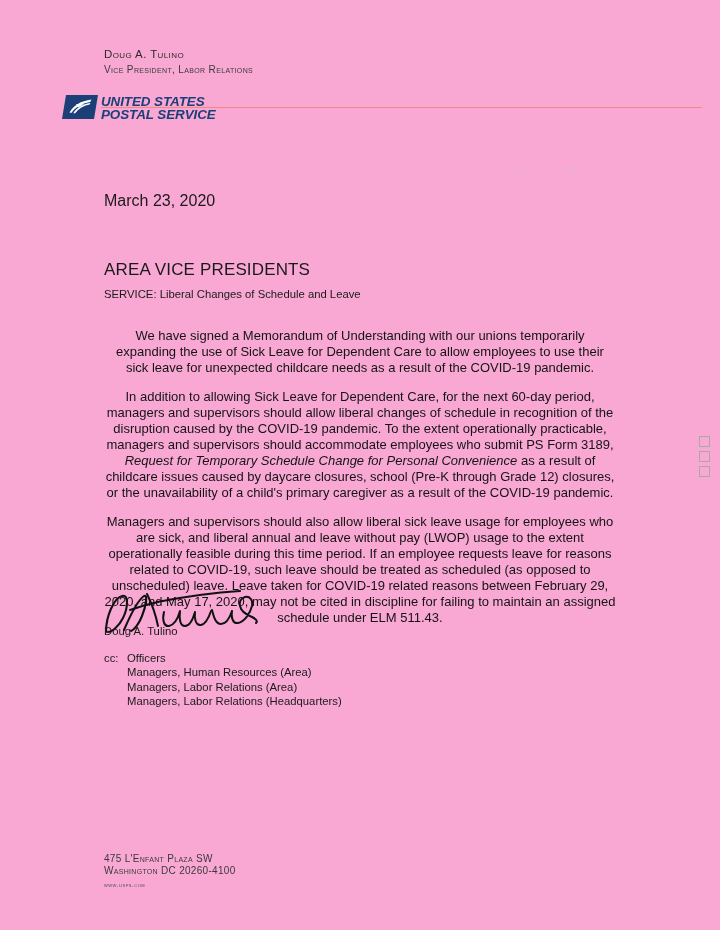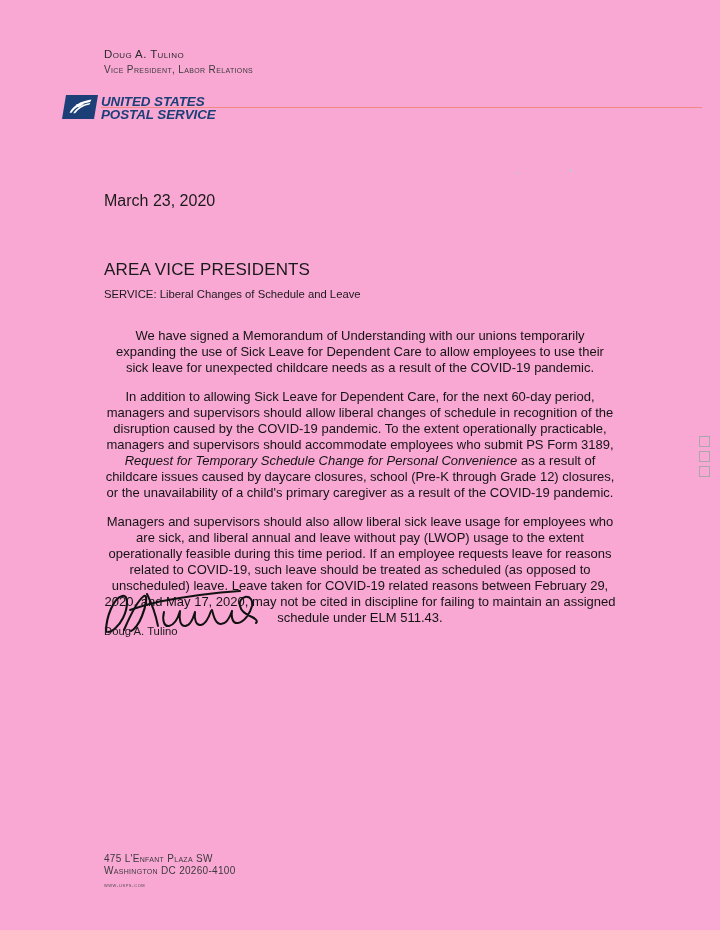--- a/index.html
+++ b/index.html
@@ -279,20 +279,26 @@
                  C94,31 96,38 101,37 C106,36 109,29 111,23" stroke-width="2"></path>
         <path d="M112,22 C114,30 116,36 121,36 C126,36 130,29 132,23
                  C131,30 133,36 138,35 C144,34 150,26 152,18
                  C153,12 150,8 145,9 C141,10 139,14 140,18
                  C141,23 147,27 152,29 C156,31 158,33 156,35" stroke-width="2"></path>
       </g>
     </svg>
   </div>
   <div class="signer-name">Doug A. Tulino</div>
 
+  <div class="cc-block">
+    <div class="cc-first"><span class="cc-label">cc:</span><span>Officers</span></div>
+    <div class="cc-item">Managers, Human Resources (Area)</div>
+    <div class="cc-item">Managers, Labor Relations (Area)</div>
+    <div class="cc-item">Managers, Labor Relations (Headquarters)</div>
+  </div>
 
   <div class="footer-block">
     <div class="footer-addr">475 L'Enfant Plaza SW</div>
     <div class="footer-addr">Washington DC 20260-4100</div>
     <div class="footer-web">www.usps.com</div>
   </div>
 
 </div>
 
 </body></html>

